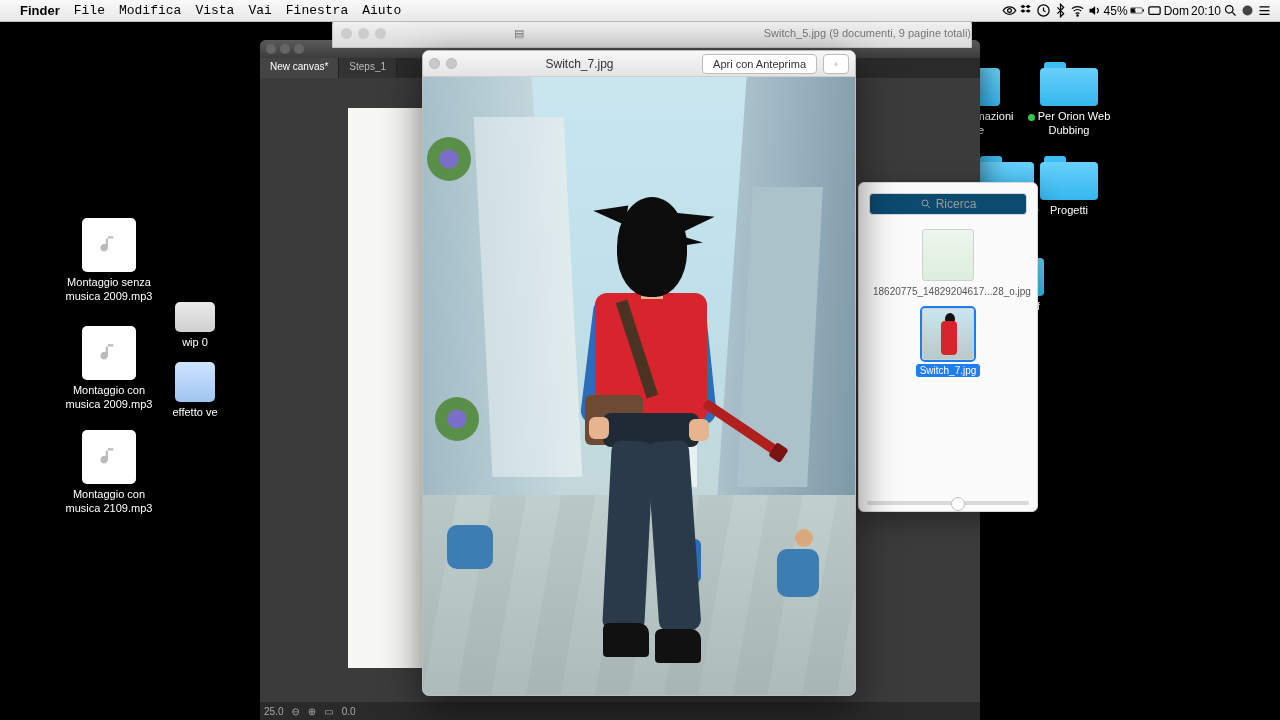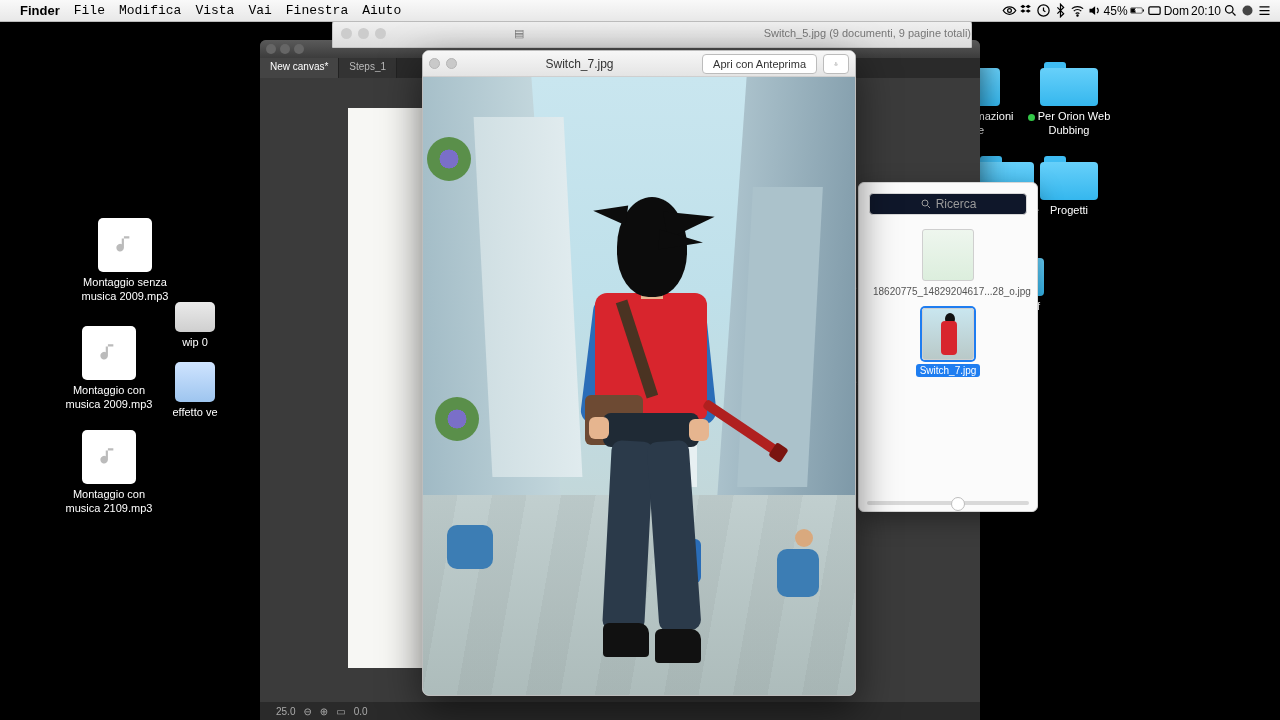--- a/index.html
+++ b/index.html
@@ -28,21 +28,21 @@
 .dicon .dot{display:inline-block;width:7px;height:7px;border-radius:50%;background:#33c748;margin-right:3px;vertical-align:middle;}
 
 
 .editor{position:absolute;left:260px;top:40px;width:720px;height:680px;background:#3b3b3b;border-radius:6px;box-shadow:0 10px 30px rgba(0,0,0,.6);}
 .editor .tl{height:18px;background:linear-gradient(#5a5a5a,#3c3c3c);border-radius:6px 6px 0 0;display:flex;align-items:center;padding-left:6px;gap:4px;}
 .editor .tl .bdot{width:10px;height:10px;border-radius:50%;background:#666;}
 .editor .tabs{height:20px;background:#2a2a2a;display:flex;font-size:10px;color:#bbb;}
 .editor .tabs .tab{padding:3px 10px;background:#333;border-right:1px solid #222;}
 .editor .tabs .tab.act{background:#444;color:#fff;}
 .editor .canvas{position:absolute;left:88px;top:68px;width:80px;height:560px;background:#f7f7f4;}
-.editor .status{position:absolute;left:0;right:0;bottom:0;height:18px;background:#2a2a2a;color:#aaa;font-size:10px;display:flex;align-items:center;padding-left:16px;gap:8px;}
+.editor .status{position:absolute;left:0;right:0;bottom:0;height:18px;background:#2a2a2a;color:#aaa;font-size:10px;display:flex;align-items:center;padding-left:4px;gap:8px;}
 
 
 .finder1{position:absolute;left:332px;top:18px;width:640px;height:32px;z-index:5;}
 .finder1 .bar{height:30px;background:linear-gradient(#f2f2f2,#dcdcdc);border-radius:6px 6px 0 0;display:flex;align-items:center;font-size:11px;color:#777;border:1px solid #c5c5c5;}
 .finder1 .tlights{display:flex;gap:6px;padding:0 8px;}
 .finder1 .tlights span{width:11px;height:11px;border-radius:50%;background:#ccc;}
 .finder1 .title{flex:1;text-align:right;}
 
 
 .ql{position:absolute;left:422px;top:50px;width:434px;height:646px;background:#fff;border-radius:7px;box-shadow:0 14px 40px rgba(0,0,0,.55);z-index:50;overflow:hidden;border:1px solid #bdbdbd;}
@@ -94,21 +94,21 @@
 .p3{position:absolute;right:28px;top:452px;width:50px;height:96px;}
 .p3 .h{width:18px;height:18px;background:#d9a97e;border-radius:50%;margin-left:18px;}
 .p3 .b{width:42px;height:48px;background:#3c7db4;border-radius:10px;margin-top:2px;}
 .p4{position:absolute;left:24px;top:448px;width:60px;height:70px;}
 .p4 .b{width:46px;height:44px;background:#3c7db4;border-radius:10px;}
 .flw{position:absolute;width:44px;height:44px;border-radius:50%;background:radial-gradient(circle,#7a6fc8 30%,#5a8f4a 31%);} 
 .flw.f1{left:4px;top:60px;} .flw.f2{left:12px;top:320px;}
 
 
 .gallery{position:absolute;left:858px;top:182px;width:180px;height:330px;background:#fbfbfb;border:1px solid #d6d6d6;border-radius:6px;box-shadow:0 8px 24px rgba(0,0,0,.35);z-index:40;}
-.gallery .search{margin:10px;height:22px;border:1px solid #d8d8d8;border-radius:4px;background:#0f172a;display:flex;align-items:center;justify-content:center;color:#9a9a9a;font-size:12px;gap:4px;}
+.gallery .search{margin:10px;height:22px;border:1px solid #d8d8d8;border-radius:4px;background:#0c4a6e;display:flex;align-items:center;justify-content:center;color:#9a9a9a;font-size:12px;gap:4px;}
 .gallery .grid{padding:4px 10px;}
 .gallery .cell{text-align:center;font-size:10px;color:#555;margin-bottom:10px;}
 .gallery .thumb{width:52px;height:52px;margin:0 auto 4px;background:#e7e7e7;border:1px solid #cfcfcf;border-radius:3px;position:relative;overflow:hidden;}
 .gallery .thumb.sel{box-shadow:0 0 0 2px #1e7df0;}
 .gallery .cell .lab{display:inline-block;padding:1px 4px;border-radius:3px;}
 .gallery .cell .lab.sel{background:#1e7df0;color:#fff;}
 .gallery .thumb.mini{background:linear-gradient(180deg,#c9e6ef,#b9c9c8);}
 .gallery .thumb.mini::after{content:"";position:absolute;left:18px;top:12px;width:16px;height:34px;background:#d8252d;border-radius:4px;}
 .gallery .thumb.mini::before{content:"";position:absolute;left:22px;top:4px;width:10px;height:12px;background:#111;border-radius:50%;}
 .gallery .thumb.dark{background:#1a2530;}
@@ -194,21 +194,21 @@
     </span>
   <span class="ritem">
       <svg viewBox="0 0 24 24" fill="none" stroke="#000" stroke-width="2">
         <path d="M4 6h16M4 12h16M4 18h16"></path>
       </svg>
     </span>
 </div>
 
 <div class="desk">
 
-  <div class="dicon" style="left:80px;top:196px">
+  <div class="dicon" style="left:64px;top:196px">
     <div class="tile music">
         <svg viewBox="0 0 24 24">
           <path d="M11 4v10.5a3.5 3.5 0 1 1-2-3.2V6h7V4z"></path>
         </svg>
       </div>
     <div class="label">Montaggio senza musica 2009.mp3</div>
   </div>
   <div class="dicon" style="left:64px;top:304px">
     <div class="tile music">
         <svg viewBox="0 0 24 24">

